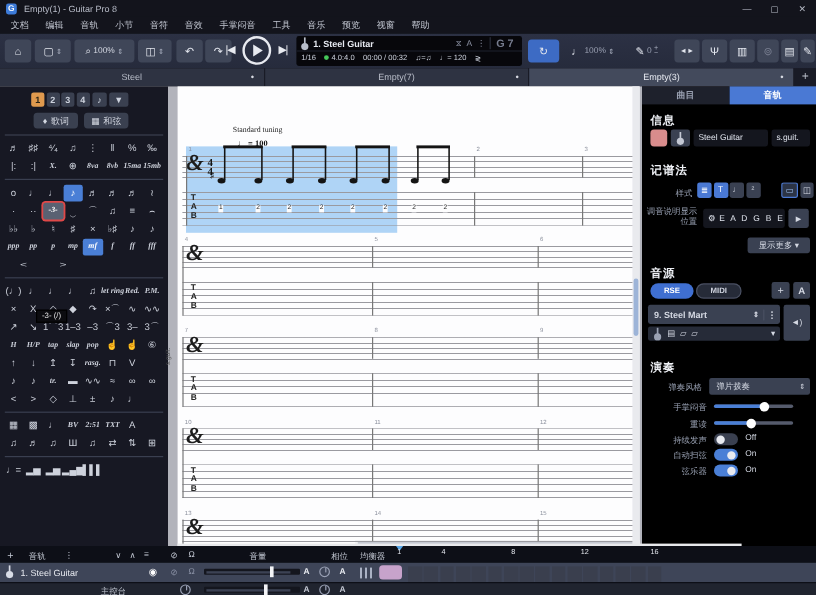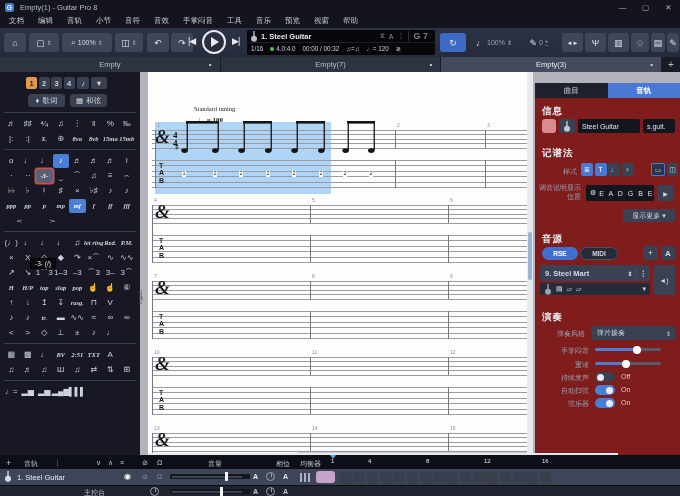--- a/index.html
+++ b/index.html
@@ -65,21 +65,21 @@
 #selection{position:absolute;left:7px;top:50px;width:176px;height:72px;background:rgba(112,178,238,.55)}
 .ng{position:absolute}
 #tuninglabel{position:absolute;left:46px;top:33px;font-family:"Liberation Serif",serif;font-size:6.5px;color:#222}
 #tempolabel{position:absolute;left:50px;top:44px;font-family:"Liberation Serif",serif;font-weight:bold;font-size:7px;color:#111}
 #sguit{position:absolute;left:133px;top:222px;transform:rotate(-90deg);font-size:5.5px;color:#555;z-index:3}
 #vscroll{position:absolute;left:527px;top:0;width:6px;height:383px;background:#e9eaee}
 #vthumb{position:absolute;left:528px;top:160px;width:4px;height:48px;background:#9db4d8;border-radius:2px}
 #hscroll{position:absolute;left:148px;top:378px;width:385px;height:5px;background:#f1f2f4}
 #hthumb{position:absolute;left:150px;top:379px;width:230px;height:3px;background:#c5c9d2;border-radius:2px}
 
-#panel{position:absolute;left:535px;top:11px;width:145px;height:383px;background:#7f1d1d}
+#panel{position:absolute;left:535px;top:0;width:145px;height:383px;background:#000000}
 .ptab{position:absolute;top:0;width:72.5px;height:15px;display:flex;align-items:center;justify-content:center;font-size:7.5px;font-weight:bold}
 #ptab1{left:0;background:#1e212c;color:#9aa1b2}
 #ptab2{left:72.5px;background:#4a79d4;color:#fff}
 .sect{position:absolute;left:7px;font-size:9.5px;font-weight:bold;color:#eef0f5;letter-spacing:1px}
 .plabel{position:absolute;font-size:7px;color:#98a0b2;text-align:right}
 .pinput{position:absolute;background:#14161e;border-radius:2px;color:#dfe3ec;font-size:7px;display:flex;align-items:center;padding-left:4px;height:14px}
 .pbtn{position:absolute;background:#3a4152;border-radius:2px;color:#d5d9e3;display:flex;align-items:center;justify-content:center}
 .pbtn.bluesel{background:#4a79d4;color:#fff}
 .pbtn.blueline{background:#2c3445;box-shadow:0 0 0 1px #4a79d4 inset;color:#9ec1f0}
 .chip{position:absolute;border-radius:3px}
@@ -224,21 +224,21 @@
     <div class="tbtn" style="left:651px;width:14px">
         <span>▤</span>
       </div>
     <div class="tbtn" style="left:667px;width:12px">
         <span>✎</span>
       </div>
   </div>
 
   <div id="tabbar">
       <div class="dtab">
-        <span>Empty</span>
+        <span>Steel</span>
         <span class="dtab-dot">•</span>
       </div>
       <div class="dtab">
         <span>Empty(7)</span>
         <span class="dtab-dot">•</span>
       </div>
       <div class="dtab active">
         <span>Empty(3)</span>
         <span class="dtab-dot">•</span>
       </div>

